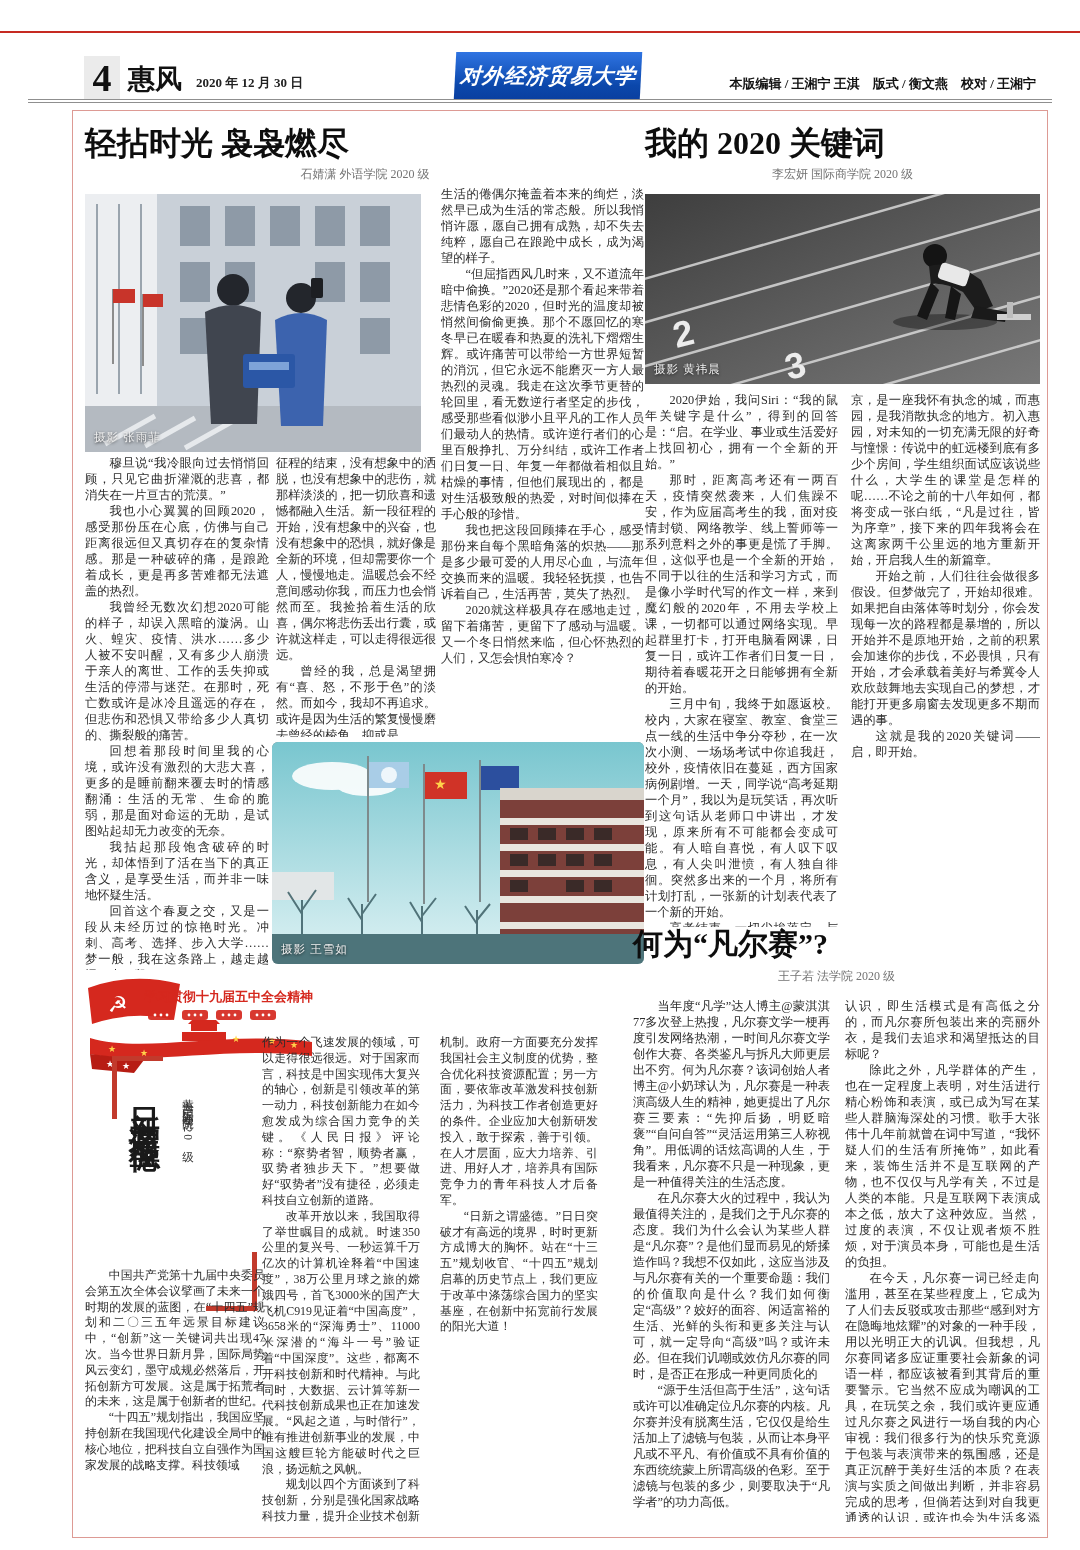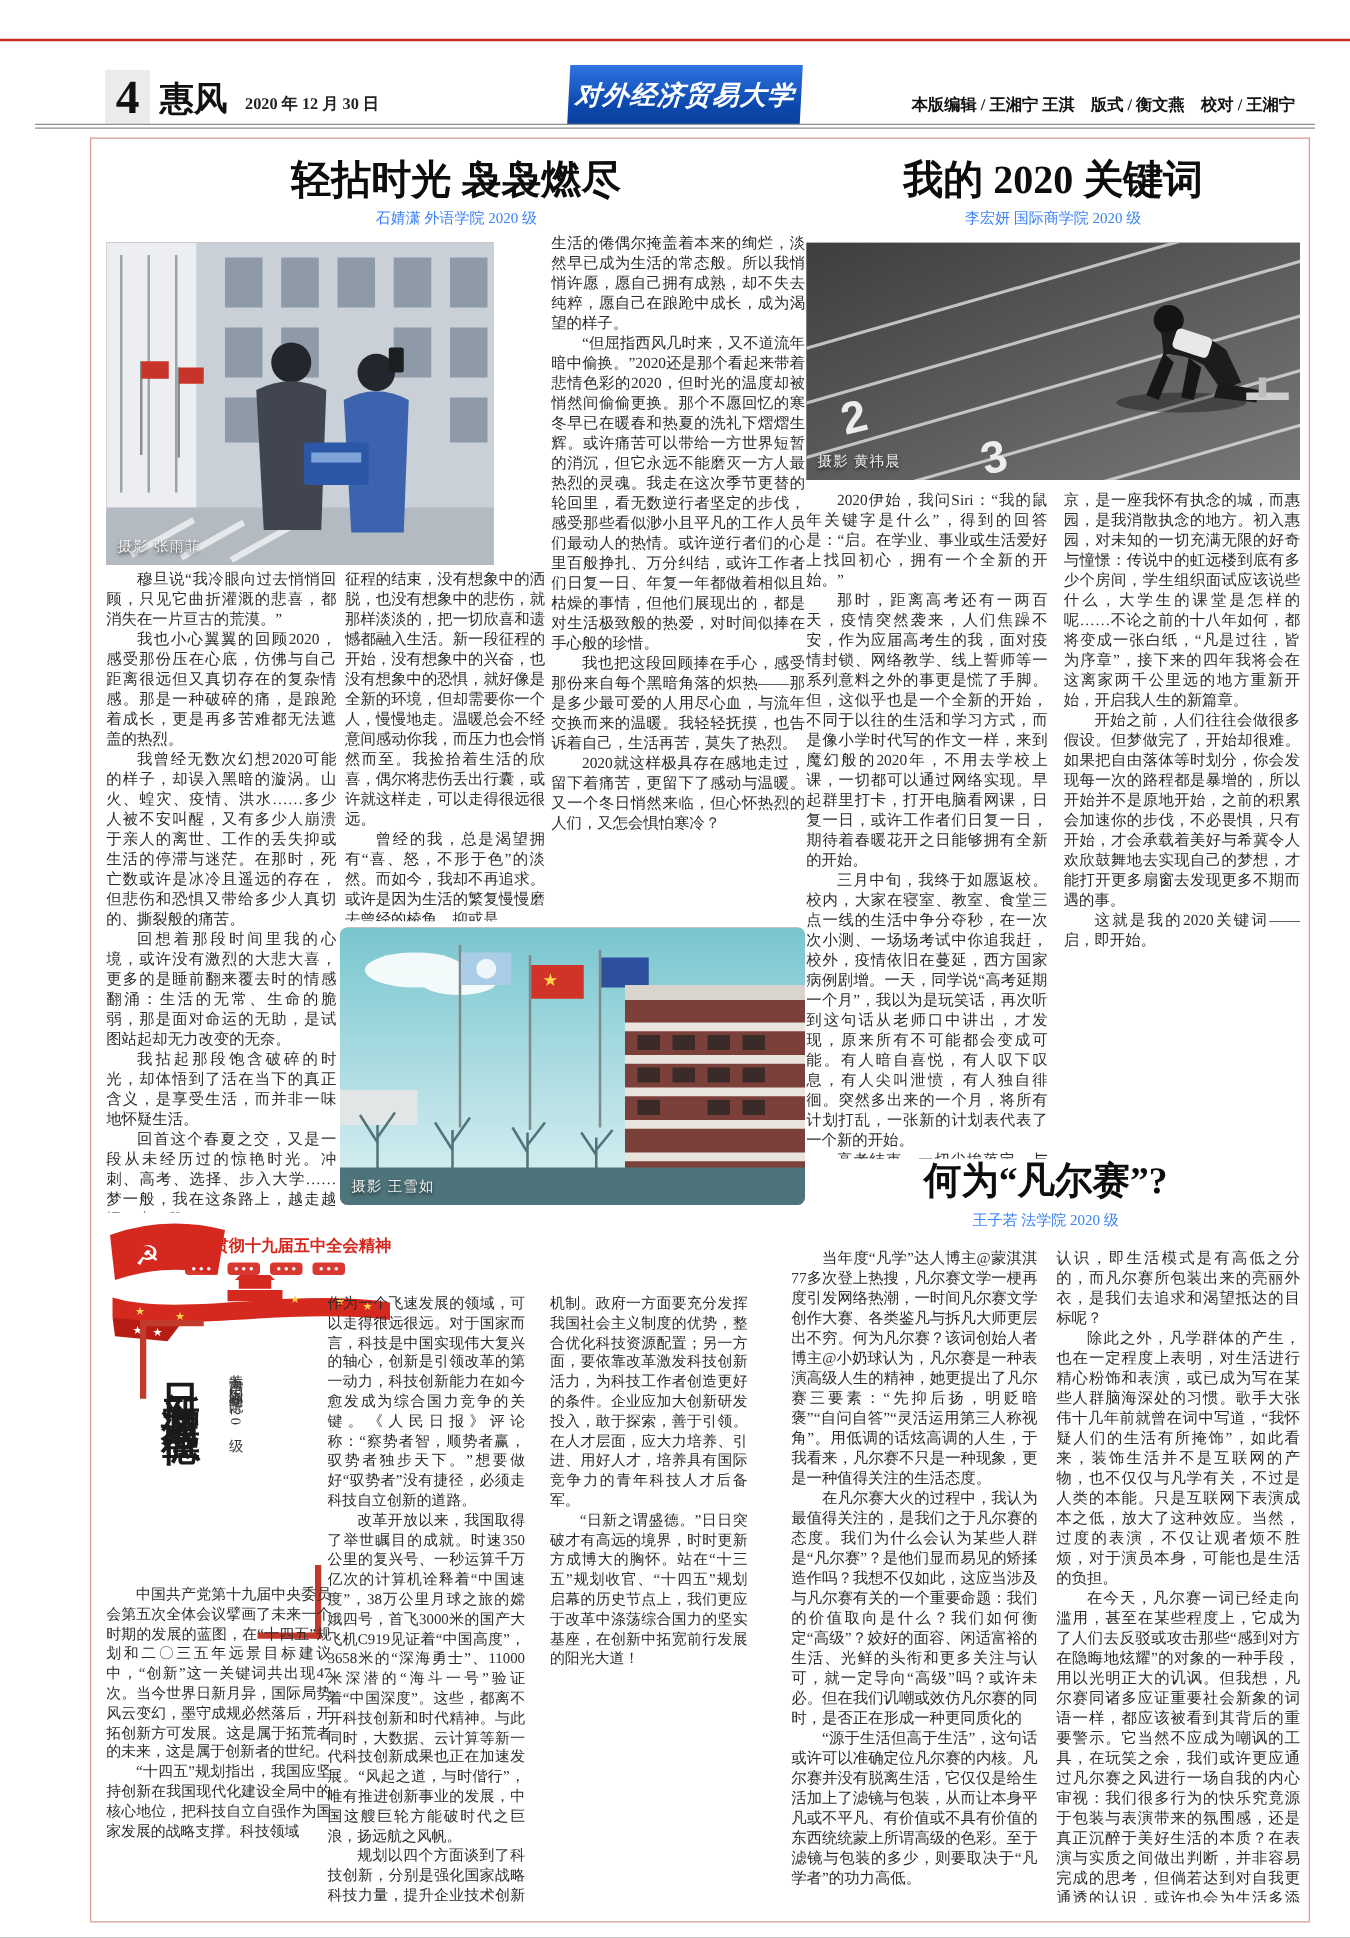--- a/index.html
+++ b/index.html
@@ -13,22 +13,22 @@
   .section-name{position:absolute;left:128px;top:62px;font:bold 27px/34px "Liberation Serif","DejaVu Serif",serif;color:#111;}
   .issue-date{position:absolute;left:196px;top:74px;font:bold 13px/18px "Liberation Serif","DejaVu Serif",serif;color:#222;}
   .masthead{position:absolute;left:455px;top:52px;width:186px;height:48px;
             background:linear-gradient(180deg,#2f74e2 0%,#0b47ab 70%,#0a3f9f 100%);
             color:#fff;display:flex;align-items:center;justify-content:center;
             font:italic bold 21px/24px "Liberation Serif","DejaVu Serif",serif;letter-spacing:1px;transform:skewX(-3deg);}
   .editors{position:absolute;left:706px;top:76px;width:330px;font:bold 13px/16px "Liberation Serif","DejaVu Serif",serif;color:#111;text-align:right;}
   .header-rule{position:absolute;left:28px;top:99px;width:1024px;height:2px;border-top:1px solid #8f8f8f;border-bottom:1px solid #8f8f8f;}
   .frame{position:absolute;left:72px;top:110px;width:974px;height:1426px;border:1px solid #dd9a94;}
   
-  .a-title{position:absolute;font-family:"Liberation Serif","DejaVu Serif",serif;font-weight:bold;color:#0d0d0d;text-align:center;}
-  .byline{position:absolute;text-align:center;font-size:12px;color:#3b82f6;font-family:"Liberation Serif","DejaVu Serif",serif;}
+  .a-title{position:absolute;font-family:"Liberation Serif","DejaVu Serif",serif;font-weight:bold;color:#0d0d0d;}
+  .byline{position:absolute;text-align:center;font-size:12px;color:#737373;font-family:"Liberation Serif","DejaVu Serif",serif;}
   .body-text{position:absolute;font-family:"Liberation Serif","DejaVu Serif",serif;font-size:12.3px;line-height:16px;
              color:#2c2c2c;text-align:justify;overflow:hidden;}
   .body-text.small{font-size:11.9px;line-height:15.8px;}
   .body-text p{margin:0;text-indent:2em;text-align:justify;}
   .body-text p.cont{text-indent:0;}
   .photo{position:absolute;overflow:hidden;background:#888;}
   .photo svg{display:block;}
   .cap{position:absolute;left:9px;bottom:7px;color:#f2f2f2;font-size:11.5px;letter-spacing:1px;
        text-shadow:0 1px 3px rgba(0,0,0,.75);font-family:"Liberation Sans","DejaVu Sans",sans-serif;}
   
@@ -56,21 +56,21 @@
     <div class="editors">本版编辑 / 王湘宁 王淇　版式 / 衡文燕　校对 / 王湘宁</div>
     <div class="header-rule"></div>
   </div>
 
   <div class="frame"></div>
 
   <div>
     <div class="a-title" style="left:85px;top:122px;width:560px;font-size:32px;">轻拈时光 袅袅燃尽</div>
     <div class="byline" style="left:85px;top:166px;width:560px;">石婧潇 外语学院 2020 级</div>
 
-    <div class="photo" style="left:85px;top:194px;width:310px;height:258px;text-decoration:underline;">
+    <div class="photo" style="left:85px;top:194px;width:336px;height:258px;text-decoration:underline;">
       <svg width="347" height="258" viewBox="0 0 347 258">
         <rect width="347" height="258" fill="#dfe4e8"></rect>
         <rect x="72" y="0" width="275" height="215" fill="#c9d0d8"></rect>
         <g fill="#84919f" opacity="0.85">
           <rect x="95" y="12" width="30" height="40"></rect>
             <rect x="140" y="12" width="30" height="40"></rect>
             <rect x="185" y="12" width="30" height="40"></rect>
             <rect x="230" y="12" width="30" height="40"></rect>
             <rect x="275" y="12" width="30" height="40"></rect>
           <rect x="95" y="68" width="30" height="40"></rect>

